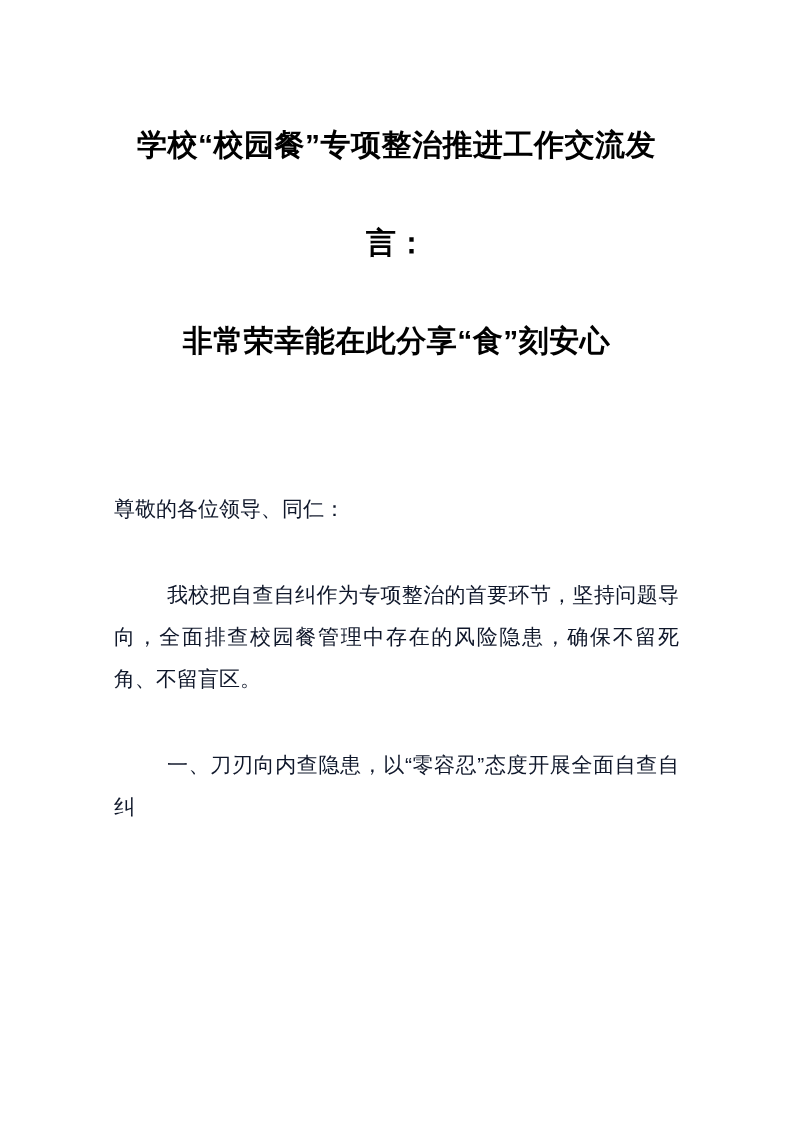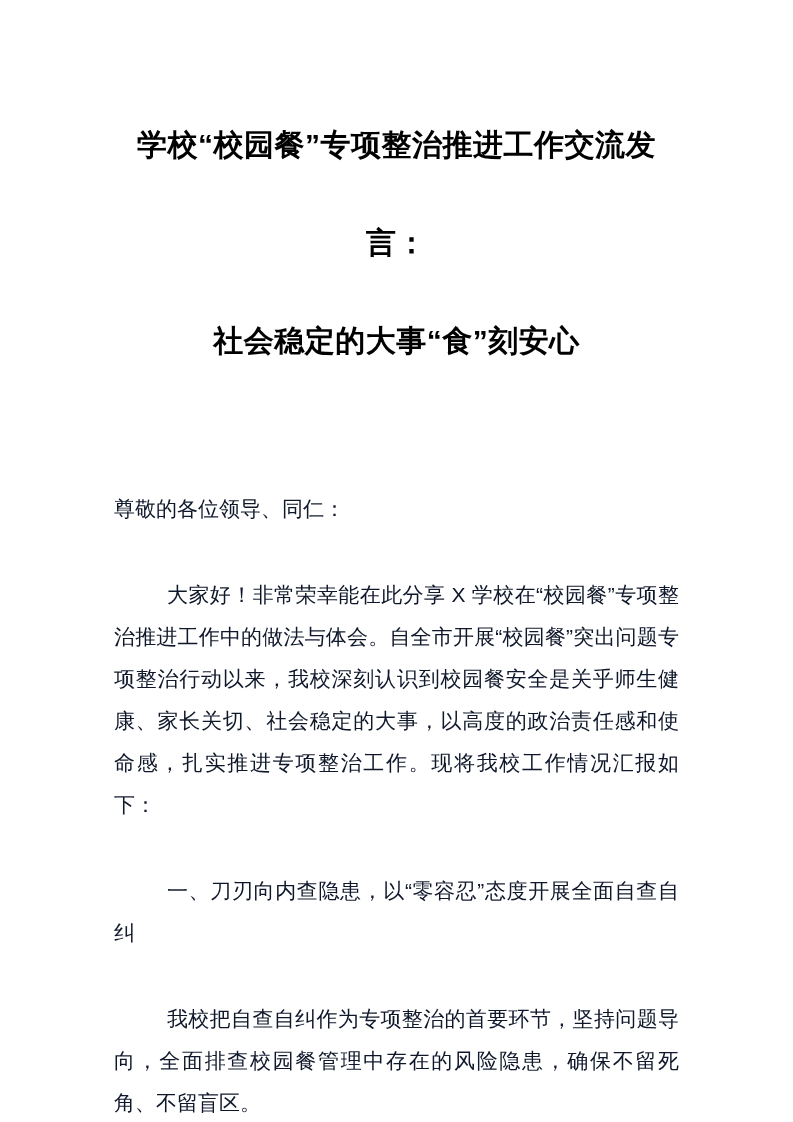--- a/index.html
+++ b/index.html
@@ -42,25 +42,24 @@
   }
 </style>
 </head>
 <body>
 
 <div class="page">
   <div class="content">
 
     <h1 class="doc-title">
       <span class="title-line">学校“校园餐”专项整治推进工作交流发言：</span>
-      <span class="title-line">社会稳定的大事“食”刻安心</span>
+      <span class="title-line">非常荣幸能在此分享“食”刻安心</span>
     </h1>
 
     <p class="doc-para">尊敬的各位领导、同仁：</p>
 
-    <p class="doc-para indent">大家好！非常荣幸能在此分享 X 学校在“校园餐”专项整治推进工作中的做法与体会。自全市开展“校园餐”突出问题专项整治行动以来，我校深刻认识到校园餐安全是关乎师生健康、家长关切、社会稳定的大事，以高度的政治责任感和使命感，扎实推进专项整治工作。现将我校工作情况汇报如下：</p>
+
+    <p class="doc-para indent">我校把自查自纠作为专项整治的首要环节，坚持问题导向，全面排查校园餐管理中存在的风险隐患，确保不留死角、不留盲区。</p>
 
     <p class="doc-para indent">一、刀刃向内查隐患，以“零容忍”态度开展全面自查自纠</p>
-
-    <p class="doc-para indent">我校把自查自纠作为专项整治的首要环节，坚持问题导向，全面排查校园餐管理中存在的风险隐患，确保不留死角、不留盲区。</p>
 
   </div>
 </div>
 
 </body></html>

